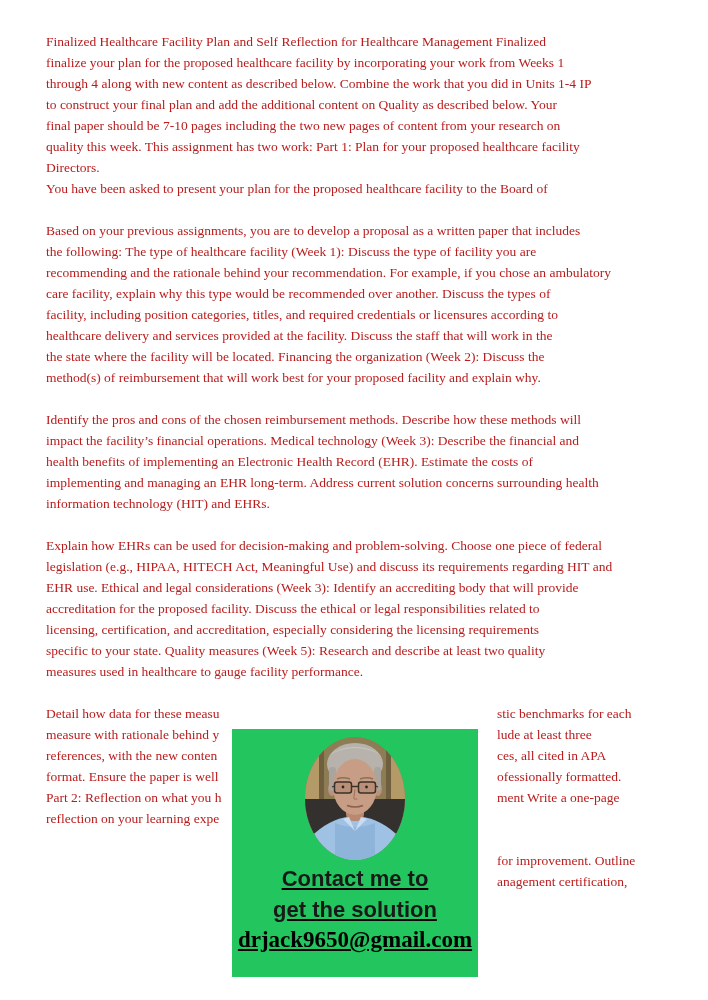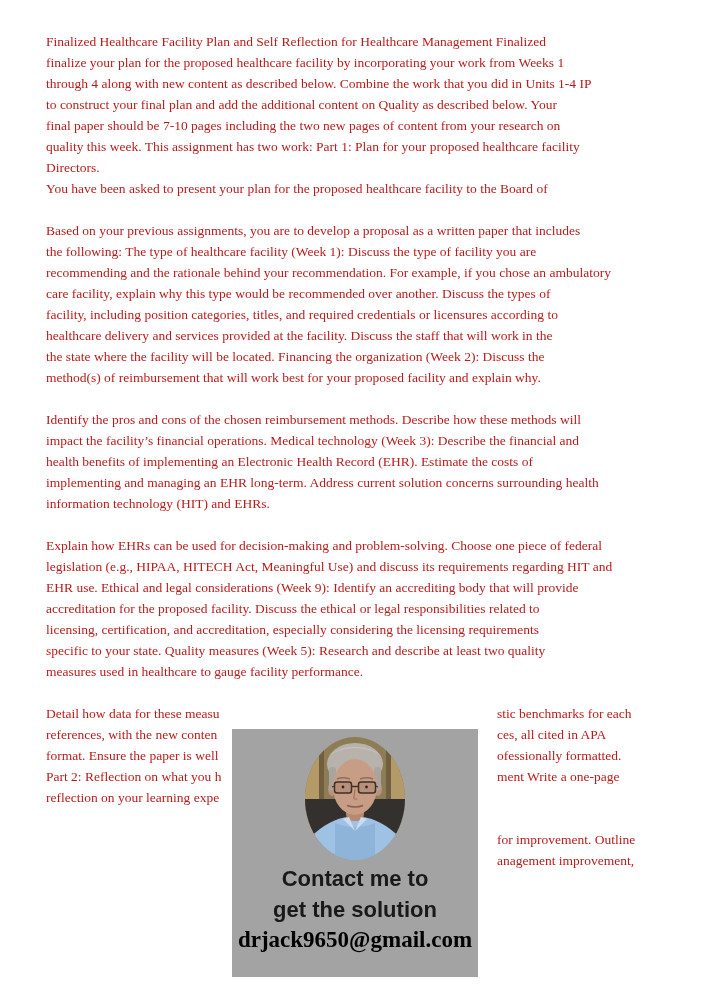--- a/index.html
+++ b/index.html
@@ -88,40 +88,41 @@
     <div class="para">
       <div class="line">Identify the pros and cons of the chosen reimbursement methods. Describe how these methods will</div>
       <div class="line">impact the facility’s financial operations. Medical technology (Week 3): Describe the financial and</div>
       <div class="line">health benefits of implementing an Electronic Health Record (EHR). Estimate the costs of</div>
       <div class="line">implementing and managing an EHR long-term. Address current solution concerns surrounding health</div>
       <div class="line">information technology (HIT) and EHRs.</div>
     </div>
     <div class="para">
       <div class="line">Explain how EHRs can be used for decision-making and problem-solving. Choose one piece of federal</div>
       <div class="line">legislation (e.g., HIPAA, HITECH Act, Meaningful Use) and discuss its requirements regarding HIT and</div>
-      <div class="line">EHR use. Ethical and legal considerations (Week 9): Identify an accrediting body that will provide</div>
+      <div class="line">EHR use. Ethical and legal considerations (Week 3): Identify an accrediting body that will provide</div>
       <div class="line">accreditation for the proposed facility. Discuss the ethical or legal responsibilities related to</div>
       <div class="line">licensing, certification, and accreditation, especially considering the licensing requirements</div>
       <div class="line">specific to your state. Quality measures (Week 5): Research and describe at least two quality</div>
       <div class="line">measures used in healthcare to gauge facility performance.</div>
     </div>
     <div class="para">
       <div class="line split"><span class="frag-left">Detail how data for these measu</span><span class="frag-right">stic benchmarks for each</span></div>
+      <div class="line split"><span class="frag-left">measure with rationale behind y</span><span class="frag-right">lude at least three</span></div>
       <div class="line split"><span class="frag-left">references, with the new conten</span><span class="frag-right">ces, all cited in APA</span></div>
       <div class="line split"><span class="frag-left">format. Ensure the paper is well</span><span class="frag-right">ofessionally formatted.</span></div>
       <div class="line split"><span class="frag-left">Part 2: Reflection on what you h</span><span class="frag-right">ment Write a one-page</span></div>
       <div class="line split"><span class="frag-left">reflection on your learning expe</span><span class="frag-right"></span></div>
     </div>
     <div class="para">
       <div class="line split"><span class="frag-left">Discuss the skills and competen</span><span class="frag-right">for improvement. Outline</span></div>
-      <div class="line split"><span class="frag-left">your plan to enhance your skills</span><span class="frag-right">anagement improvement,</span></div>
+      <div class="line split"><span class="frag-left">your plan to enhance your skills</span><span class="frag-right">anagement certification,</span></div>
     </div>
   </div>
 
-<div class="ad-overlay" style="background: #a3a3a3;">
+<div class="ad-overlay" style="background: #22c55e; text-decoration: underline;">
   <div class="photo-wrap">
     <svg width="100" height="123" viewBox="0 0 100 123" xmlns="http://www.w3.org/2000/svg">
       <defs>
         <clipPath id="ovalClip">
             <ellipse cx="50" cy="61.5" rx="50" ry="61.5"></ellipse>
           </clipPath>
       </defs>
       <g clip-path="url(#ovalClip)">
 
         <rect x="0" y="0" width="100" height="123" fill="#8e7c54"></rect>

